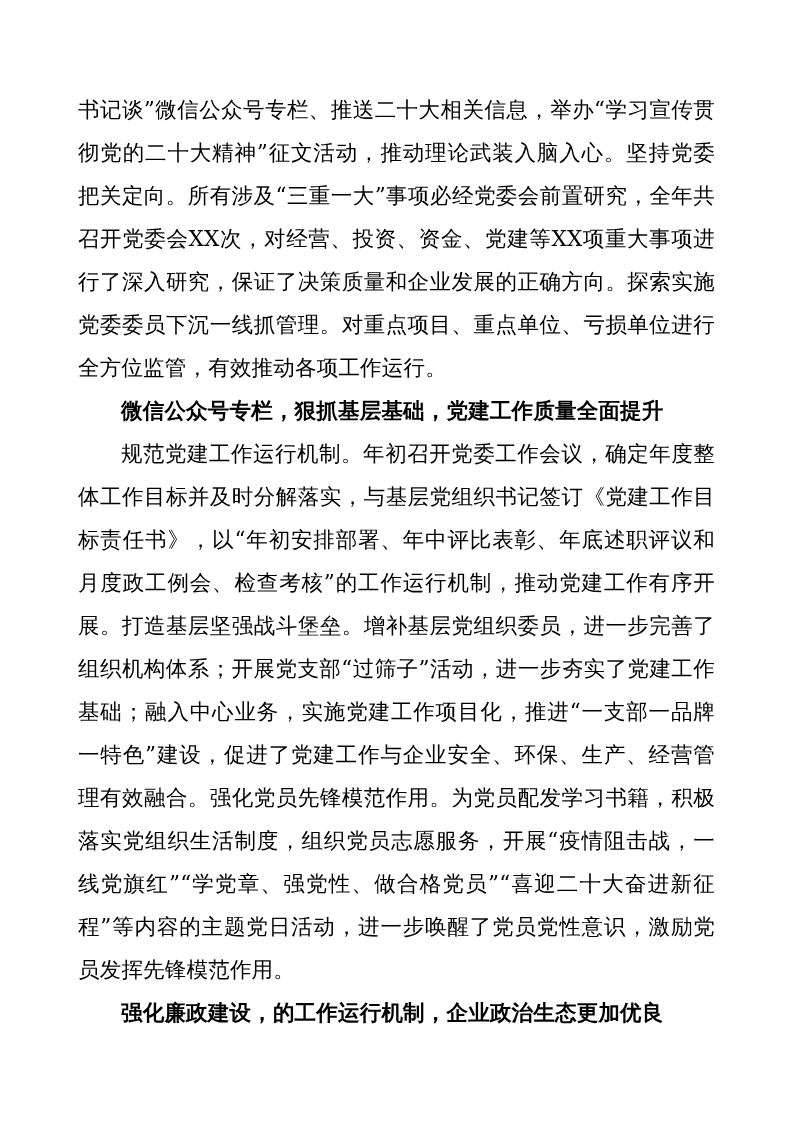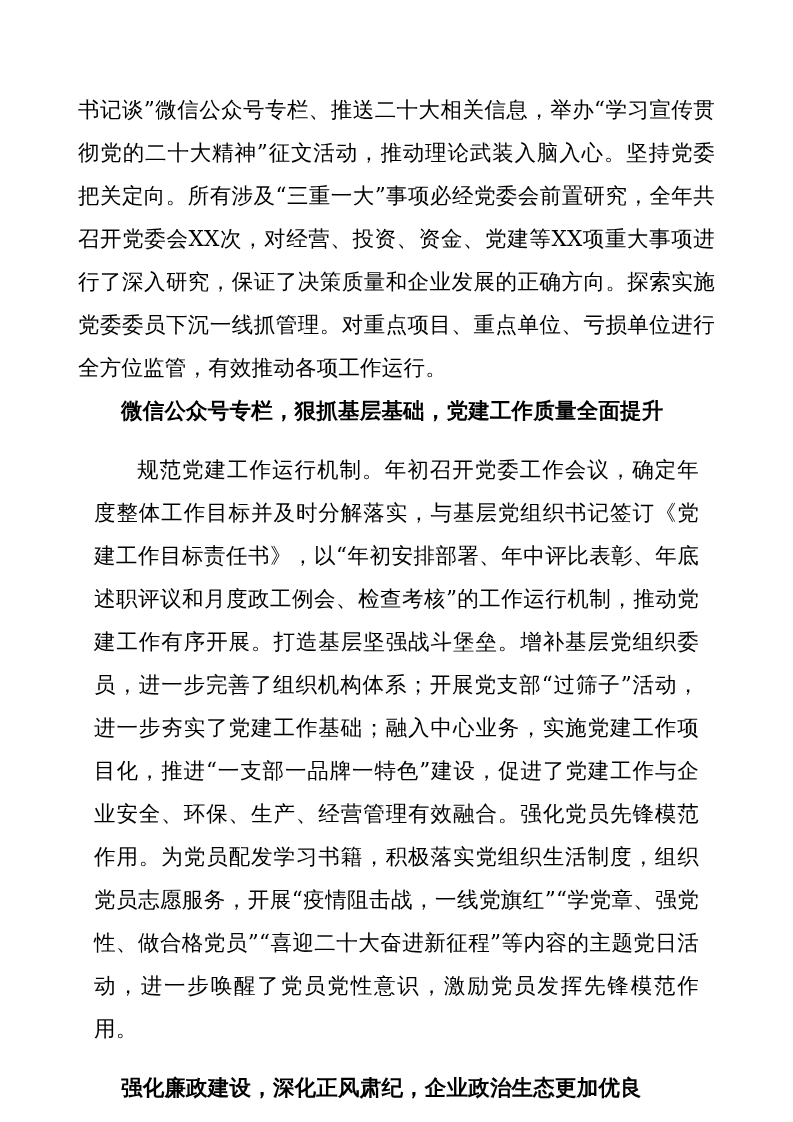--- a/index.html
+++ b/index.html
@@ -27,32 +27,32 @@
     line-height: 43px;
     text-align: justify;
     text-justify: inter-ideograph;
     letter-spacing: 0.2px;
   }
   p.para {
     margin: 0;
     text-indent: 0;
   }
   p.indent {
-    margin: 16px;
+    margin: 0;
     text-indent: 2em;
   }
   p.heading {
     margin: 0;
     text-indent: 2em;
     font-weight: bold;
   }
 </style>
 </head>
 <body>
 
 <div class="page">
   <div class="doc-body">
     <p class="para">书记谈”微信公众号专栏、推送二十大相关信息，举办“学习宣传贯彻党的二十大精神”征文活动，推动理论武装入脑入心。坚持党委把关定向。所有涉及“三重一大”事项必经党委会前置研究，全年共召开党委会XX次，对经营、投资、资金、党建等XX项重大事项进行了深入研究，保证了决策质量和企业发展的正确方向。探索实施党委委员下沉一线抓管理。对重点项目、重点单位、亏损单位进行全方位监管，有效推动各项工作运行。</p>
     <p class="heading">微信公众号专栏，狠抓基层基础，党建工作质量全面提升</p>
     <p class="indent">规范党建工作运行机制。年初召开党委工作会议，确定年度整体工作目标并及时分解落实，与基层党组织书记签订《党建工作目标责任书》，以“年初安排部署、年中评比表彰、年底述职评议和月度政工例会、检查考核”的工作运行机制，推动党建工作有序开展。打造基层坚强战斗堡垒。增补基层党组织委员，进一步完善了组织机构体系；开展党支部“过筛子”活动，进一步夯实了党建工作基础；融入中心业务，实施党建工作项目化，推进“一支部一品牌一特色”建设，促进了党建工作与企业安全、环保、生产、经营管理有效融合。强化党员先锋模范作用。为党员配发学习书籍，积极落实党组织生活制度，组织党员志愿服务，开展“疫情阻击战，一线党旗红”“学党章、强党性、做合格党员”“喜迎二十大奋进新征程”等内容的主题党日活动，进一步唤醒了党员党性意识，激励党员发挥先锋模范作用。</p>
-    <p class="heading">强化廉政建设，深化正风肃纪，企业政治生态更加优良</p>
+    <p class="heading">强化廉政建设，的工作运行机制，企业政治生态更加优良</p>
   </div>
 </div>
 
 </body></html>

